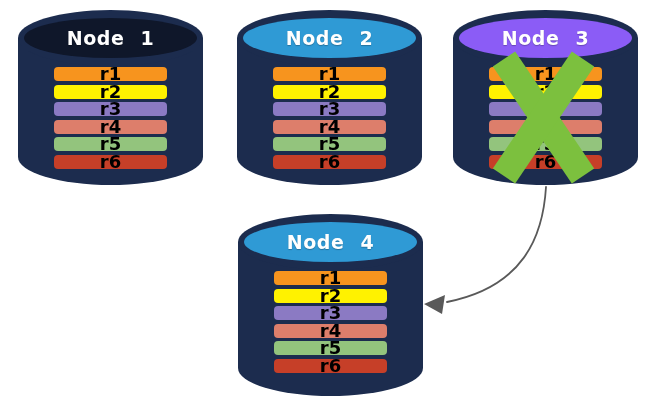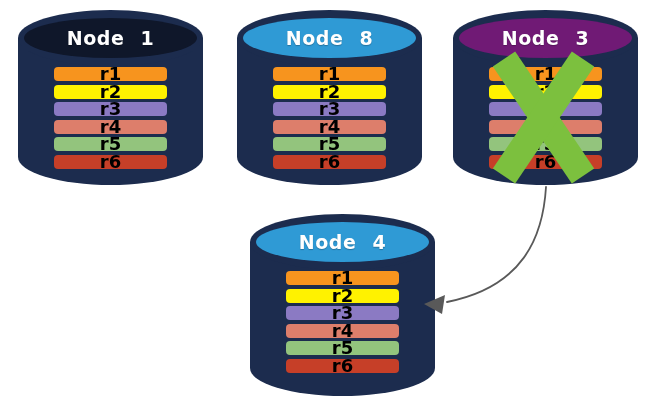--- a/index.html
+++ b/index.html
@@ -62,48 +62,48 @@
         <div class="shard" style="background: rgb(221, 126, 107); color: rgb(0, 0, 0);">r4</div>
         <div class="shard" style="background: rgb(147, 196, 125); color: rgb(0, 0, 0);">r5</div>
         <div class="shard" style="background: rgb(198, 63, 40); color: rgb(0, 0, 0);">r6</div>
       </div>
     </div>
     <div class="node" style="left: 237px; top: 10px; width: 185px; height: 175px;">
       <div class="cyl-bottom" style="background: rgb(28, 44, 78);"></div>
       <div class="cyl-body" style="background: rgb(28, 44, 78);"></div>
       <div class="cyl-top-outer" style="background: rgb(28, 44, 78);"></div>
       <div class="cyl-top-inner" style="background: rgb(47, 154, 213);">
-        <span class="node-label" style="color: rgb(255, 255, 255);">Node 8</span>
+        <span class="node-label" style="color: rgb(255, 255, 255);">Node 2</span>
       </div>
       <div class="shards">
         <div class="shard" style="background: rgb(247, 148, 30); color: rgb(0, 0, 0);">r1</div>
         <div class="shard" style="background: rgb(255, 242, 0); color: rgb(0, 0, 0);">r2</div>
         <div class="shard" style="background: rgb(139, 122, 195); color: rgb(0, 0, 0);">r3</div>
         <div class="shard" style="background: rgb(221, 126, 107); color: rgb(0, 0, 0);">r4</div>
         <div class="shard" style="background: rgb(147, 196, 125); color: rgb(0, 0, 0);">r5</div>
         <div class="shard" style="background: rgb(198, 63, 40); color: rgb(0, 0, 0);">r6</div>
       </div>
     </div>
     <div class="node" style="left: 453px; top: 10px; width: 185px; height: 175px;">
       <div class="cyl-bottom" style="background: rgb(28, 44, 78);"></div>
       <div class="cyl-body" style="background: rgb(28, 44, 78);"></div>
       <div class="cyl-top-outer" style="background: rgb(28, 44, 78);"></div>
-      <div class="cyl-top-inner" style="background: #701a75;">
+      <div class="cyl-top-inner" style="background: #8b5cf6;">
         <span class="node-label" style="color: rgb(255, 255, 255);">Node 3</span>
       </div>
       <div class="shards">
         <div class="shard" style="background: rgb(247, 148, 30); color: rgb(0, 0, 0);">r1</div>
         <div class="shard" style="background: rgb(255, 242, 0); color: rgb(0, 0, 0);">r2</div>
         <div class="shard" style="background: rgb(139, 122, 195); color: rgb(0, 0, 0);">r3</div>
         <div class="shard" style="background: rgb(221, 126, 107); color: rgb(0, 0, 0);">r4</div>
         <div class="shard" style="background: rgb(147, 196, 125); color: rgb(0, 0, 0);">r5</div>
         <div class="shard" style="background: rgb(198, 63, 40); color: rgb(0, 0, 0);">r6</div>
       </div>
     </div>
-    <div class="node" style="left: 250px; top: 214px; width: 185px; height: 182px;">
+    <div class="node" style="left: 238px; top: 214px; width: 185px; height: 182px;">
       <div class="cyl-bottom" style="background: rgb(28, 44, 78);"></div>
       <div class="cyl-body" style="background: rgb(28, 44, 78);"></div>
       <div class="cyl-top-outer" style="background: rgb(28, 44, 78);"></div>
       <div class="cyl-top-inner" style="background: rgb(47, 154, 213);">
         <span class="node-label" style="color: rgb(255, 255, 255);">Node 4</span>
       </div>
       <div class="shards">
         <div class="shard" style="background: rgb(247, 148, 30); color: rgb(0, 0, 0);">r1</div>
         <div class="shard" style="background: rgb(255, 242, 0); color: rgb(0, 0, 0);">r2</div>
         <div class="shard" style="background: rgb(139, 122, 195); color: rgb(0, 0, 0);">r3</div>

